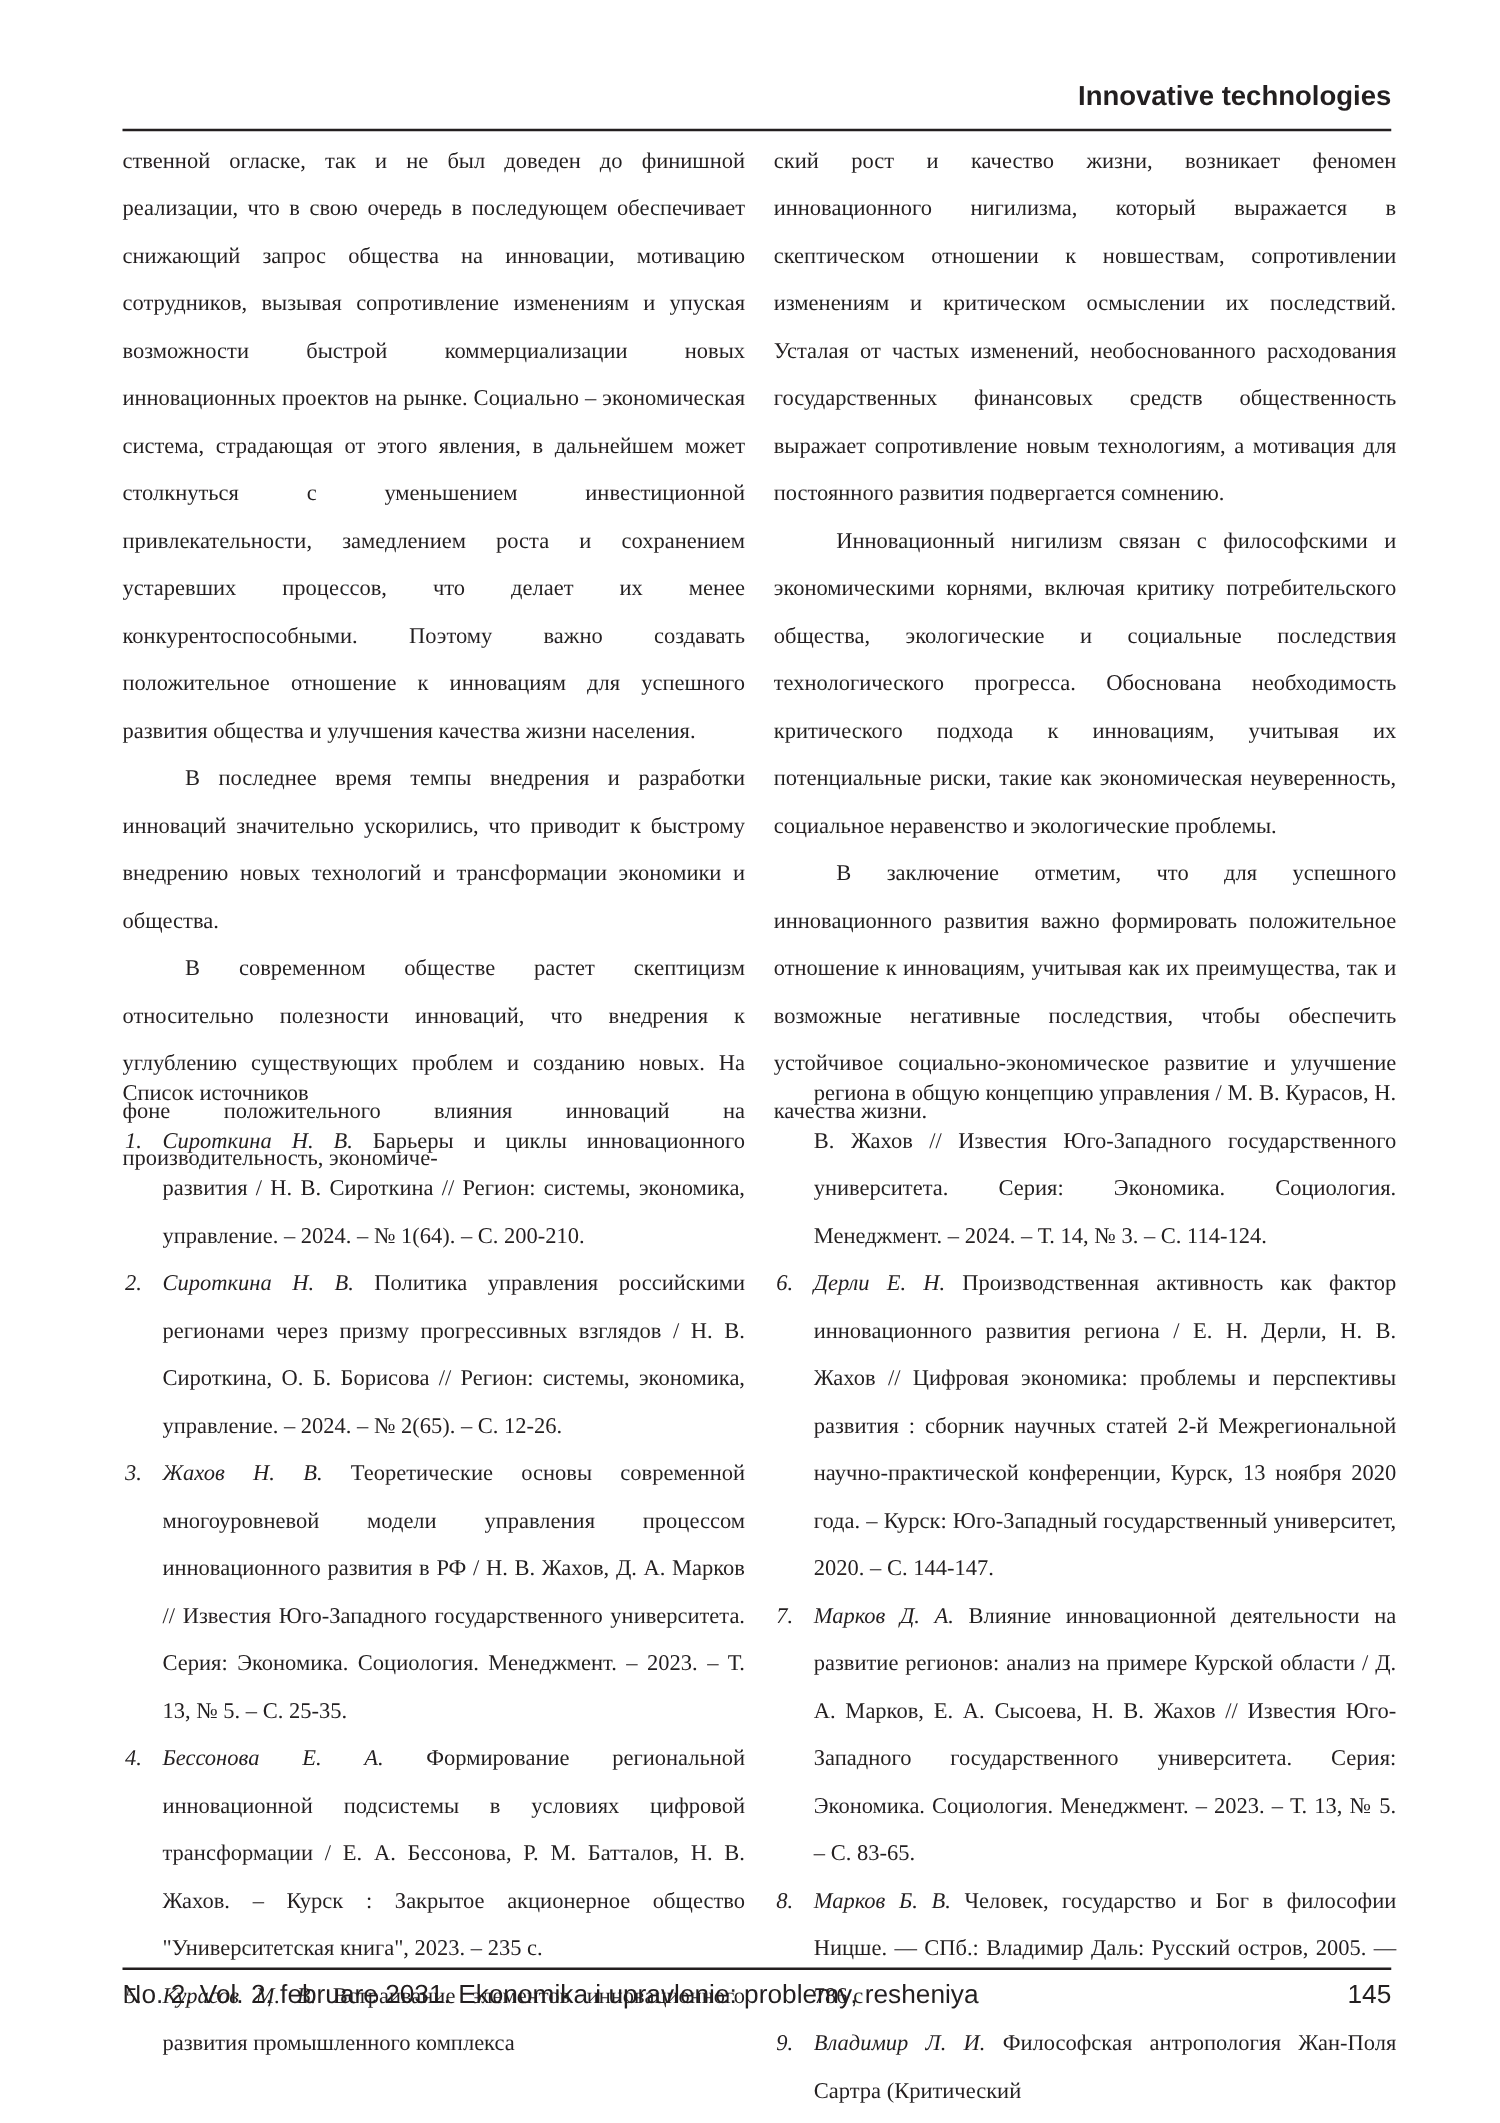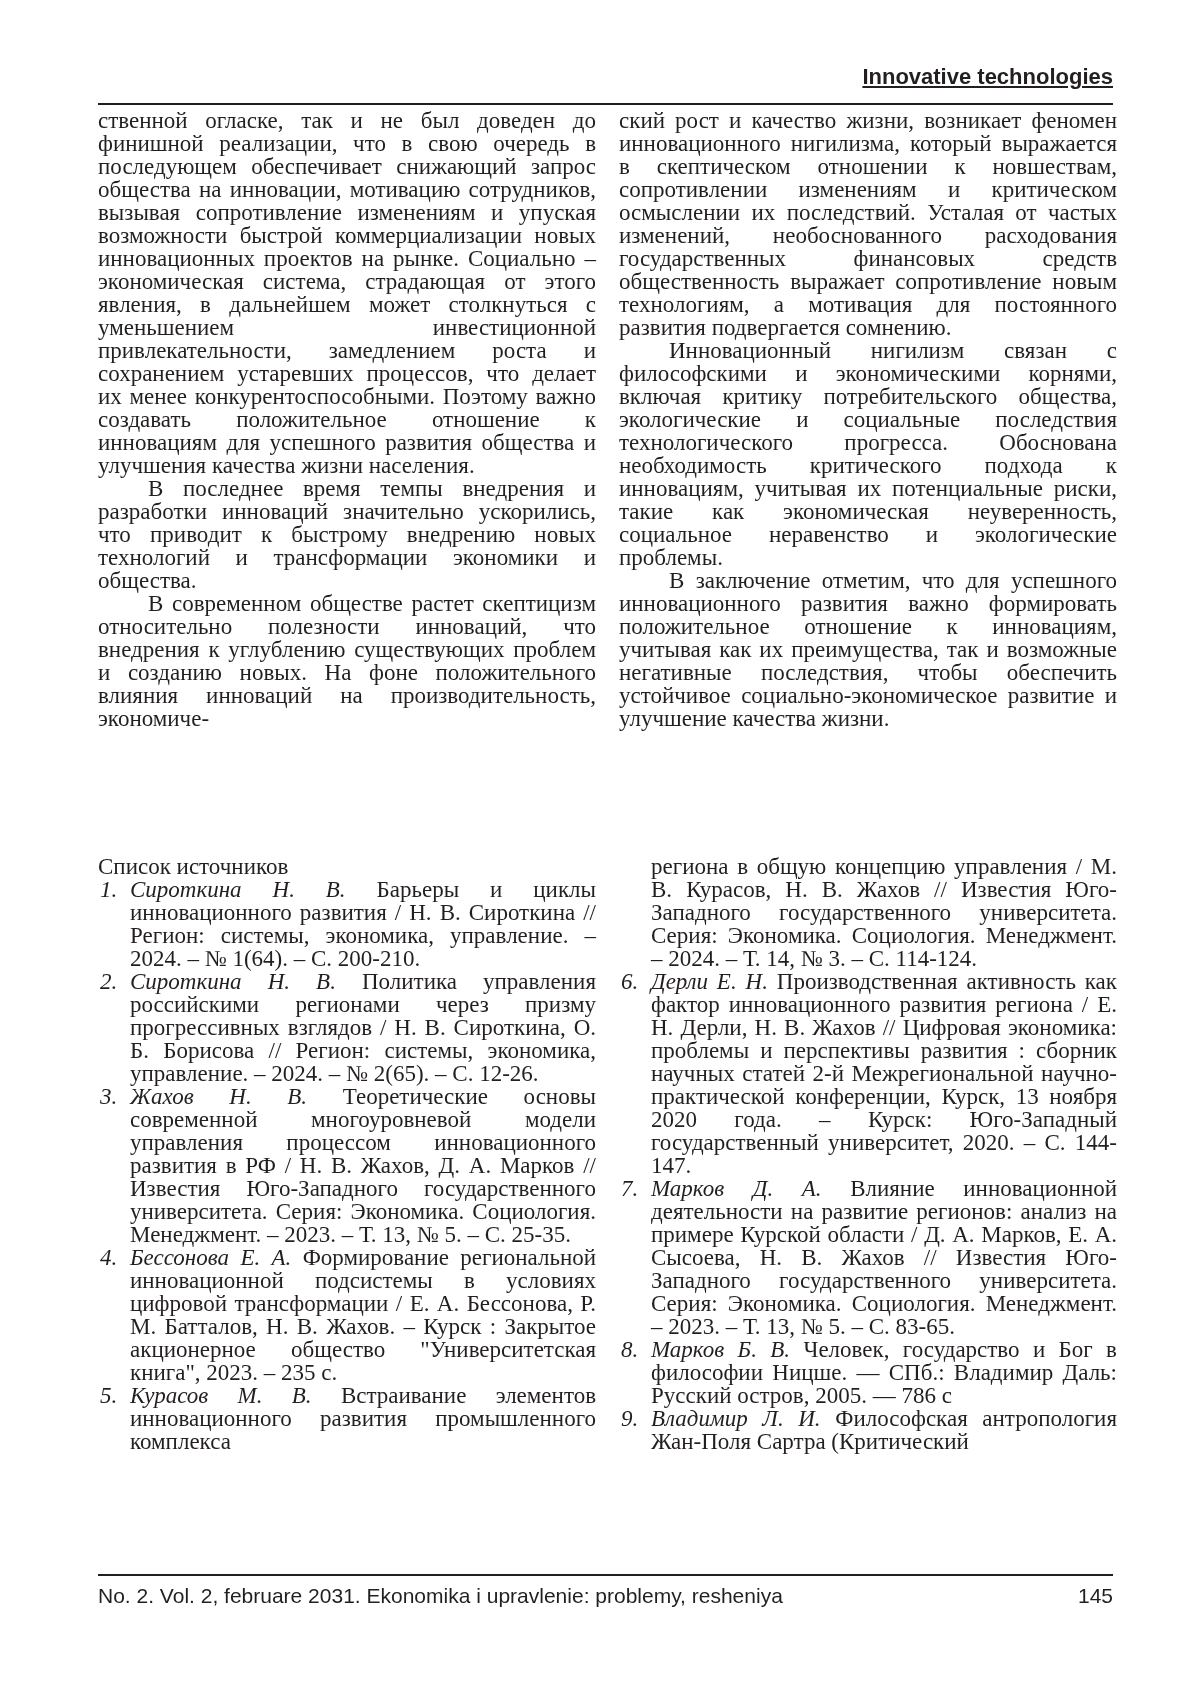--- a/index.html
+++ b/index.html
@@ -1,25 +1,25 @@
 <!DOCTYPE html>
 <html><head>
   <meta charset="utf-8">
   <style>
     html, body { margin: 0; padding: 0; background: #ffffff; }
     body { width: 1200px; height: 1698px; position: relative; overflow: hidden; color: #231f20; }
     .running-head {
       position: absolute; right: 87px; top: 64px;
-      font-family: "Liberation Sans", sans-serif; font-weight: bold; font-size: 22px; color: #231f20; text-decoration: underline;
+      font-family: "Liberation Sans", sans-serif; font-weight: bold; font-size: 22px; color: #231f20;
     }
     .rule-top { position: absolute; left: 98px; right: 87px; top: 103px; height: 2px; background: #231f20; }
     .rule-bottom { position: absolute; left: 98px; right: 87px; top: 1574px; height: 2px; background: #231f20; }
     .col {
       position: absolute; width: 498px;
-      font-family: "Liberation Serif", serif; font-size: 23px; line-height: 23px;
+      font-family: "Liberation Serif", serif; font-size: 18px; line-height: 38px;
       text-align: justify; color: #231f20;
     }
     .col p { margin: 0; }
     .indent { text-indent: 50px; }
     .heading-bold { font-weight: bold; padding-left: 50px; }
     .col-left-top { left: 98px; top: 109px; }
     .col-right-top { left: 619px; top: 109px; }
     .col-left-refs { left: 98px; top: 855px; }
     .col-right-refs { left: 619px; top: 855px; }
     .refs-title { font-weight: normal; }

